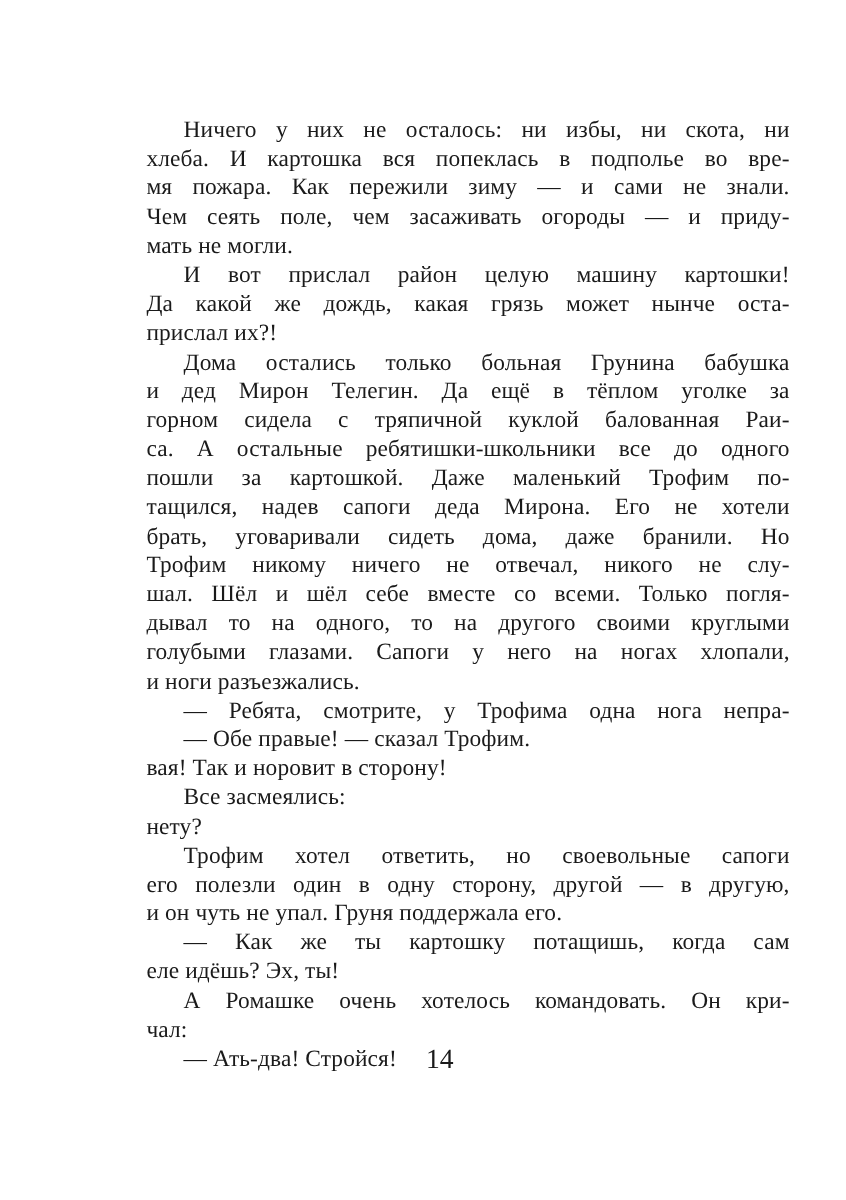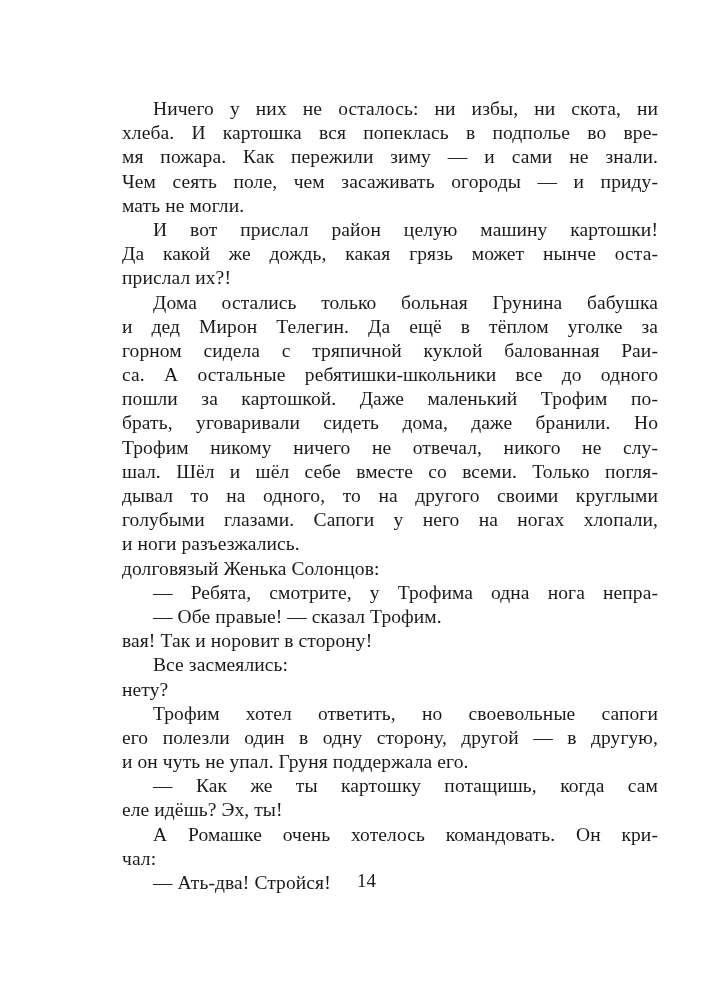--- a/index.html
+++ b/index.html
@@ -27,21 +27,21 @@
       letter-spacing: 0.1px;
       font-family: Liberation Serif, serif;
     }
     .line.last { text-align-last: left; }
     .line.indent { padding-left: 31px; }
     .pagenum {
       position: absolute;
       left: 0; width: 705px;
       top: 870px;
       text-align: center;
-      font-size: 19px;
+      font-size: 23px;
       color: #1a1a1a;
       padding-left: 28px;
       box-sizing: border-box;
     }
   </style>
 </head>
 <body>
 
 <div class="page" id="page-body">
     <div class="line indent">Ничего у них не осталось: ни избы, ни скота, ни</div>
@@ -50,27 +50,27 @@
     <div class="line">Чем сеять поле, чем засаживать огороды — и приду-</div>
     <div class="line last">мать не могли.</div>
     <div class="line indent">И вот прислал район целую машину картошки!</div>
     <div class="line">Да какой же дождь, какая грязь может нынче оста-</div>
     <div class="line last">прислал их?!</div>
     <div class="line indent">Дома остались только больная Грунина бабушка</div>
     <div class="line">и дед Мирон Телегин. Да ещё в тёплом уголке за</div>
     <div class="line">горном сидела с тряпичной куклой балованная Раи-</div>
     <div class="line">са. А остальные ребятишки-школьники все до одного</div>
     <div class="line">пошли за картошкой. Даже маленький Трофим по-</div>
+    <div class="line">тащился, надев сапоги деда Мирона. Его не хотели</div>
     <div class="line">брать, уговаривали сидеть дома, даже бранили. Но</div>
     <div class="line">Трофим никому ничего не отвечал, никого не слу-</div>
     <div class="line">шал. Шёл и шёл себе вместе со всеми. Только погля-</div>
     <div class="line">дывал то на одного, то на другого своими круглыми</div>
     <div class="line">голубыми глазами. Сапоги у него на ногах хлопали,</div>
     <div class="line last">и ноги разъезжались.</div>
-    <div class="line last">долговязый Женька Солонцов:</div>
     <div class="line indent">— Ребята, смотрите, у Трофима одна нога непра-</div>
     <div class="line indent last">— Обе правые! — сказал Трофим.</div>
     <div class="line last">вая! Так и норовит в сторону!</div>
     <div class="line indent last">Все засмеялись:</div>
     <div class="line last">нету?</div>
     <div class="line indent">Трофим хотел ответить, но своевольные сапоги</div>
     <div class="line">его полезли один в одну сторону, другой — в другую,</div>
     <div class="line last">и он чуть не упал. Груня поддержала его.</div>
     <div class="line indent">— Как же ты картошку потащишь, когда сам</div>
     <div class="line last">еле идёшь? Эх, ты!</div>

